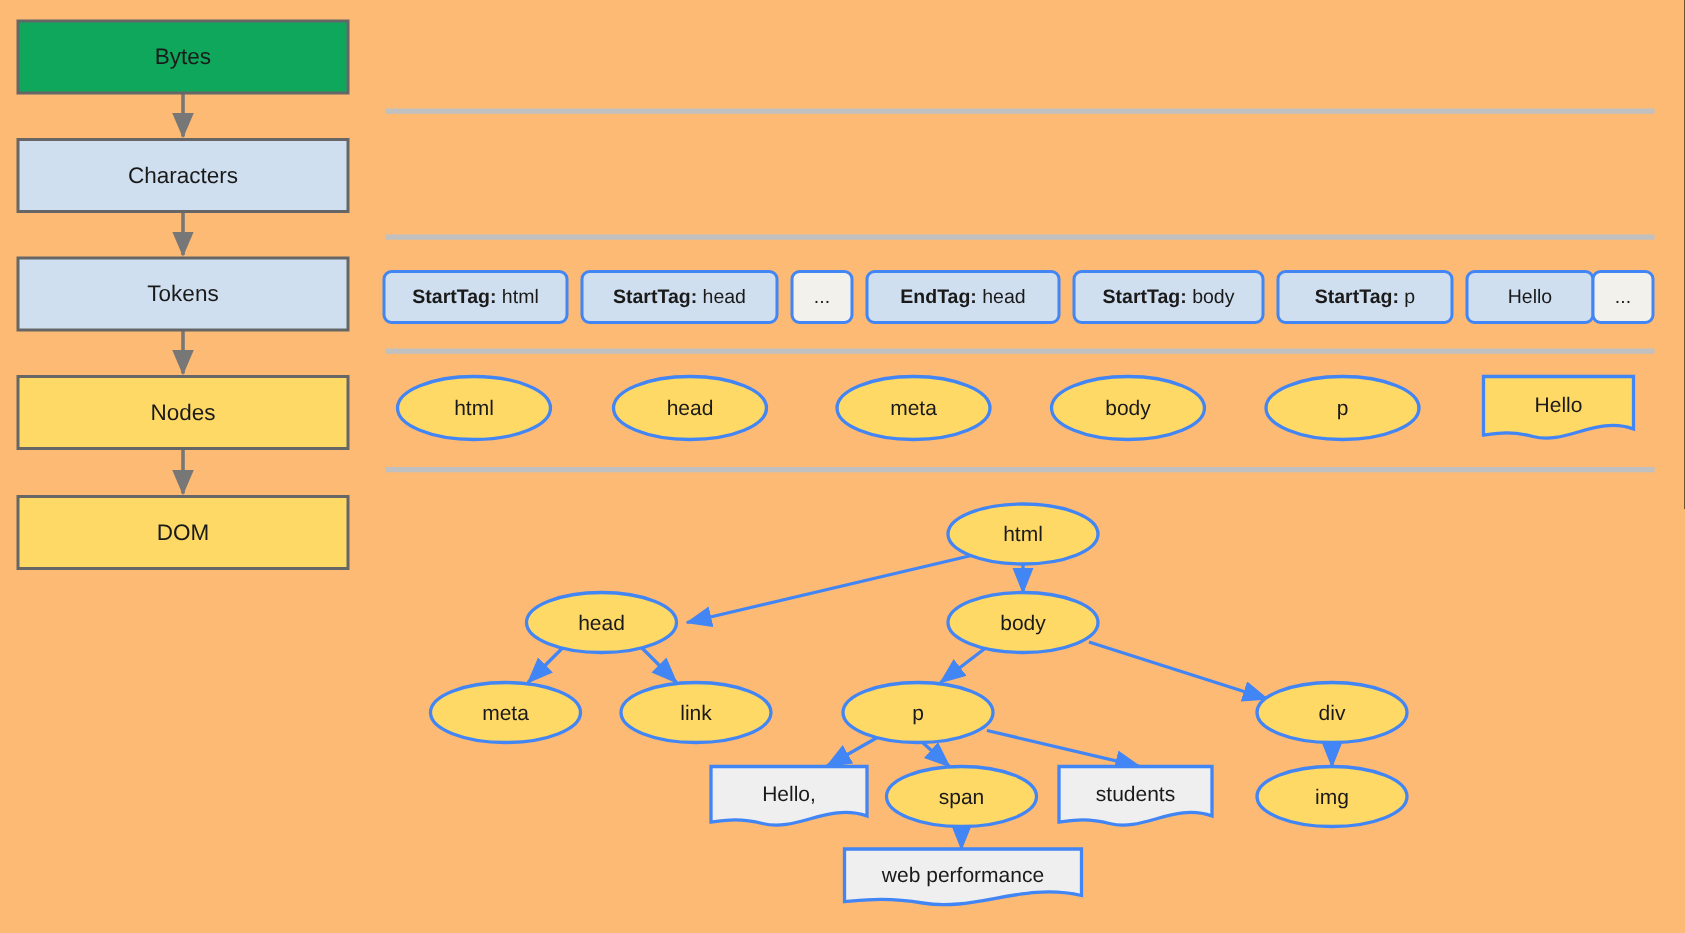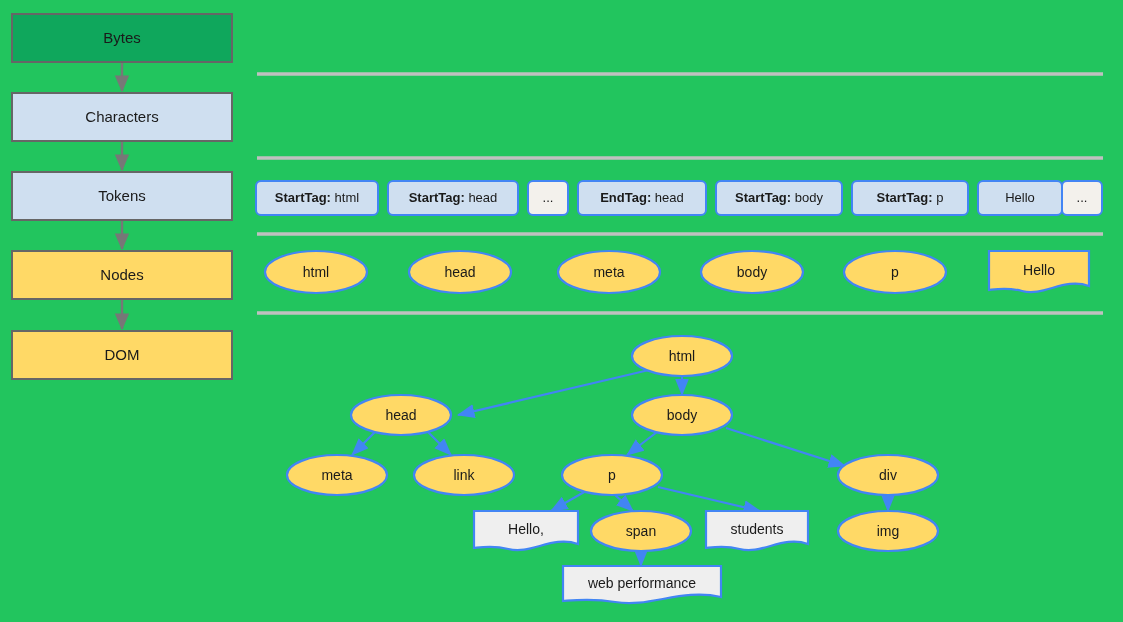--- a/index.html
+++ b/index.html
@@ -4,21 +4,21 @@
 <style>
   html, body {
     margin: 0;
     padding: 0;
     background: #000000;
   }
   #stage {
     position: relative;
     width: 1123px;
     height: 622px;
-    background: #22c55e;
+    background: #fdba74;
     overflow: hidden;
     font-family: "Liberation Sans", sans-serif;
   }
   svg.layer {
     position: absolute;
     left: 0;
     top: 0;
     width: 1123px;
     height: 622px;
   }

